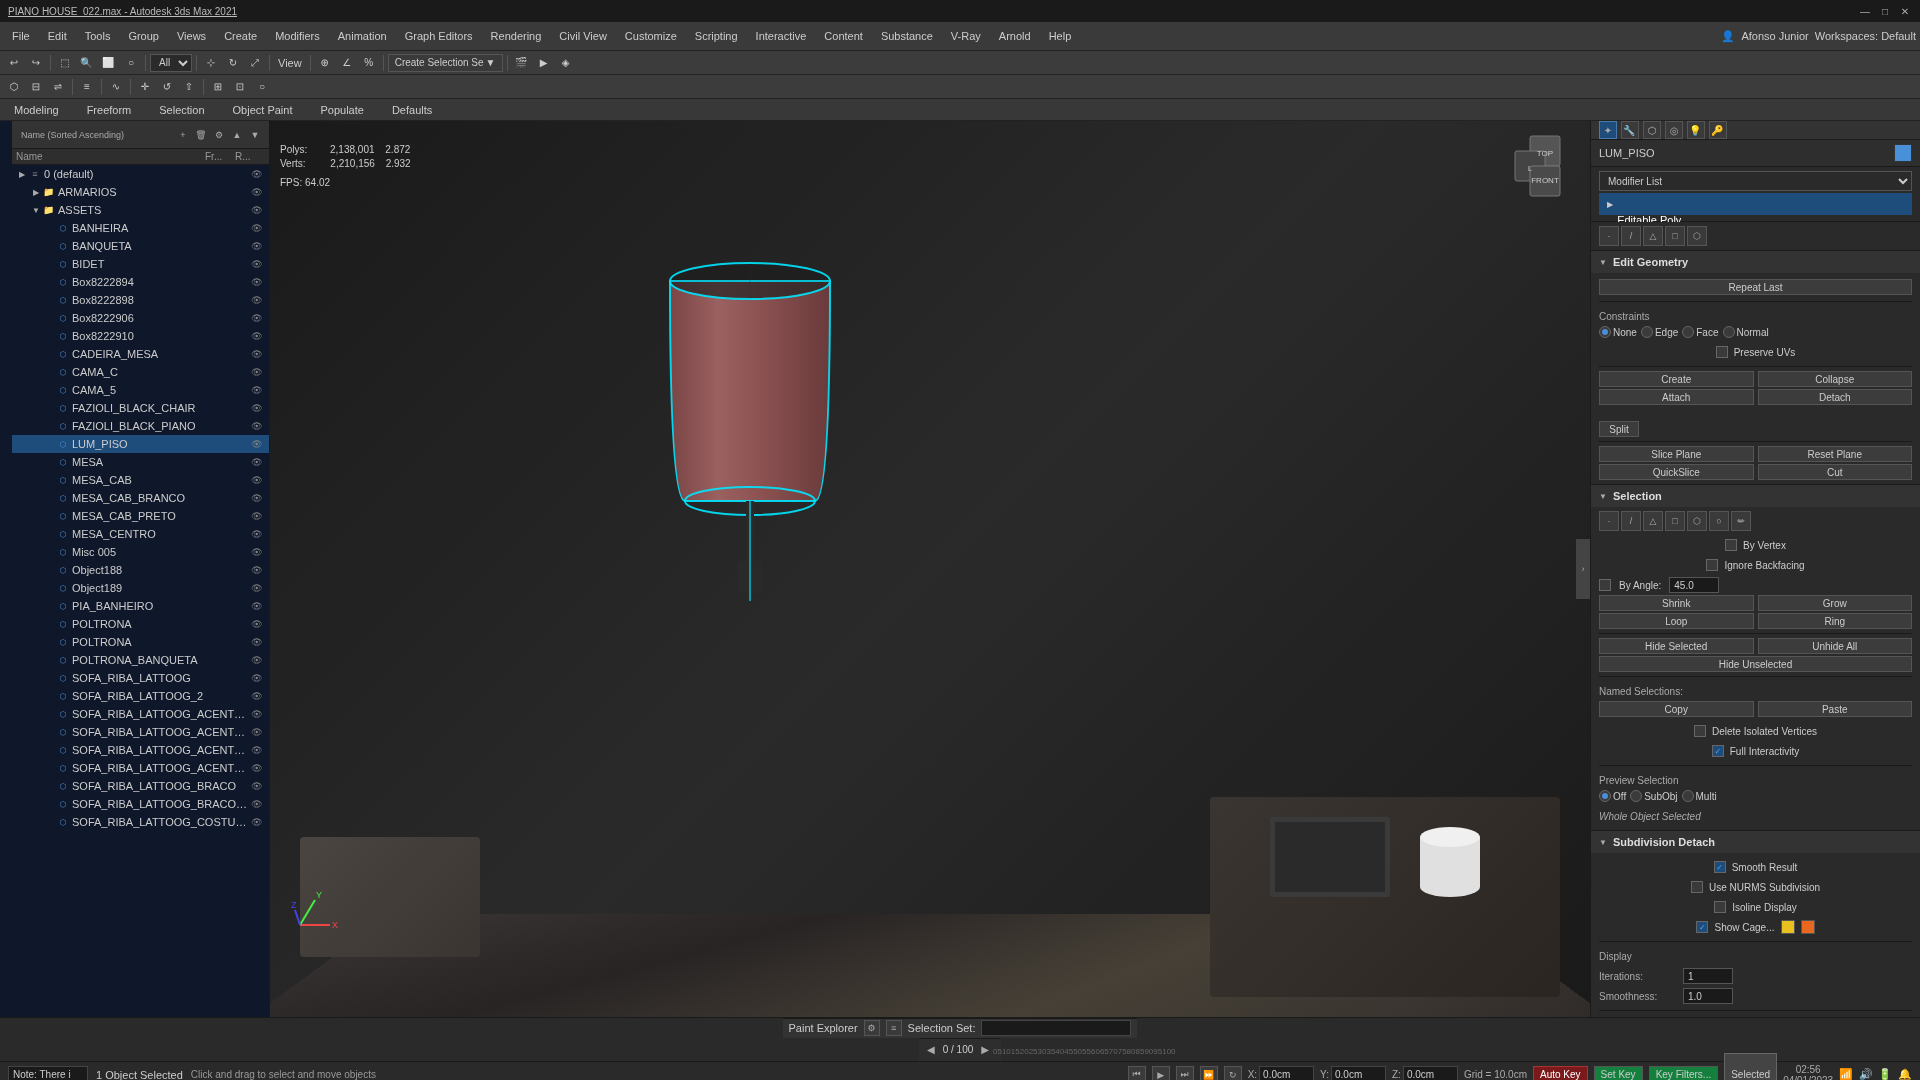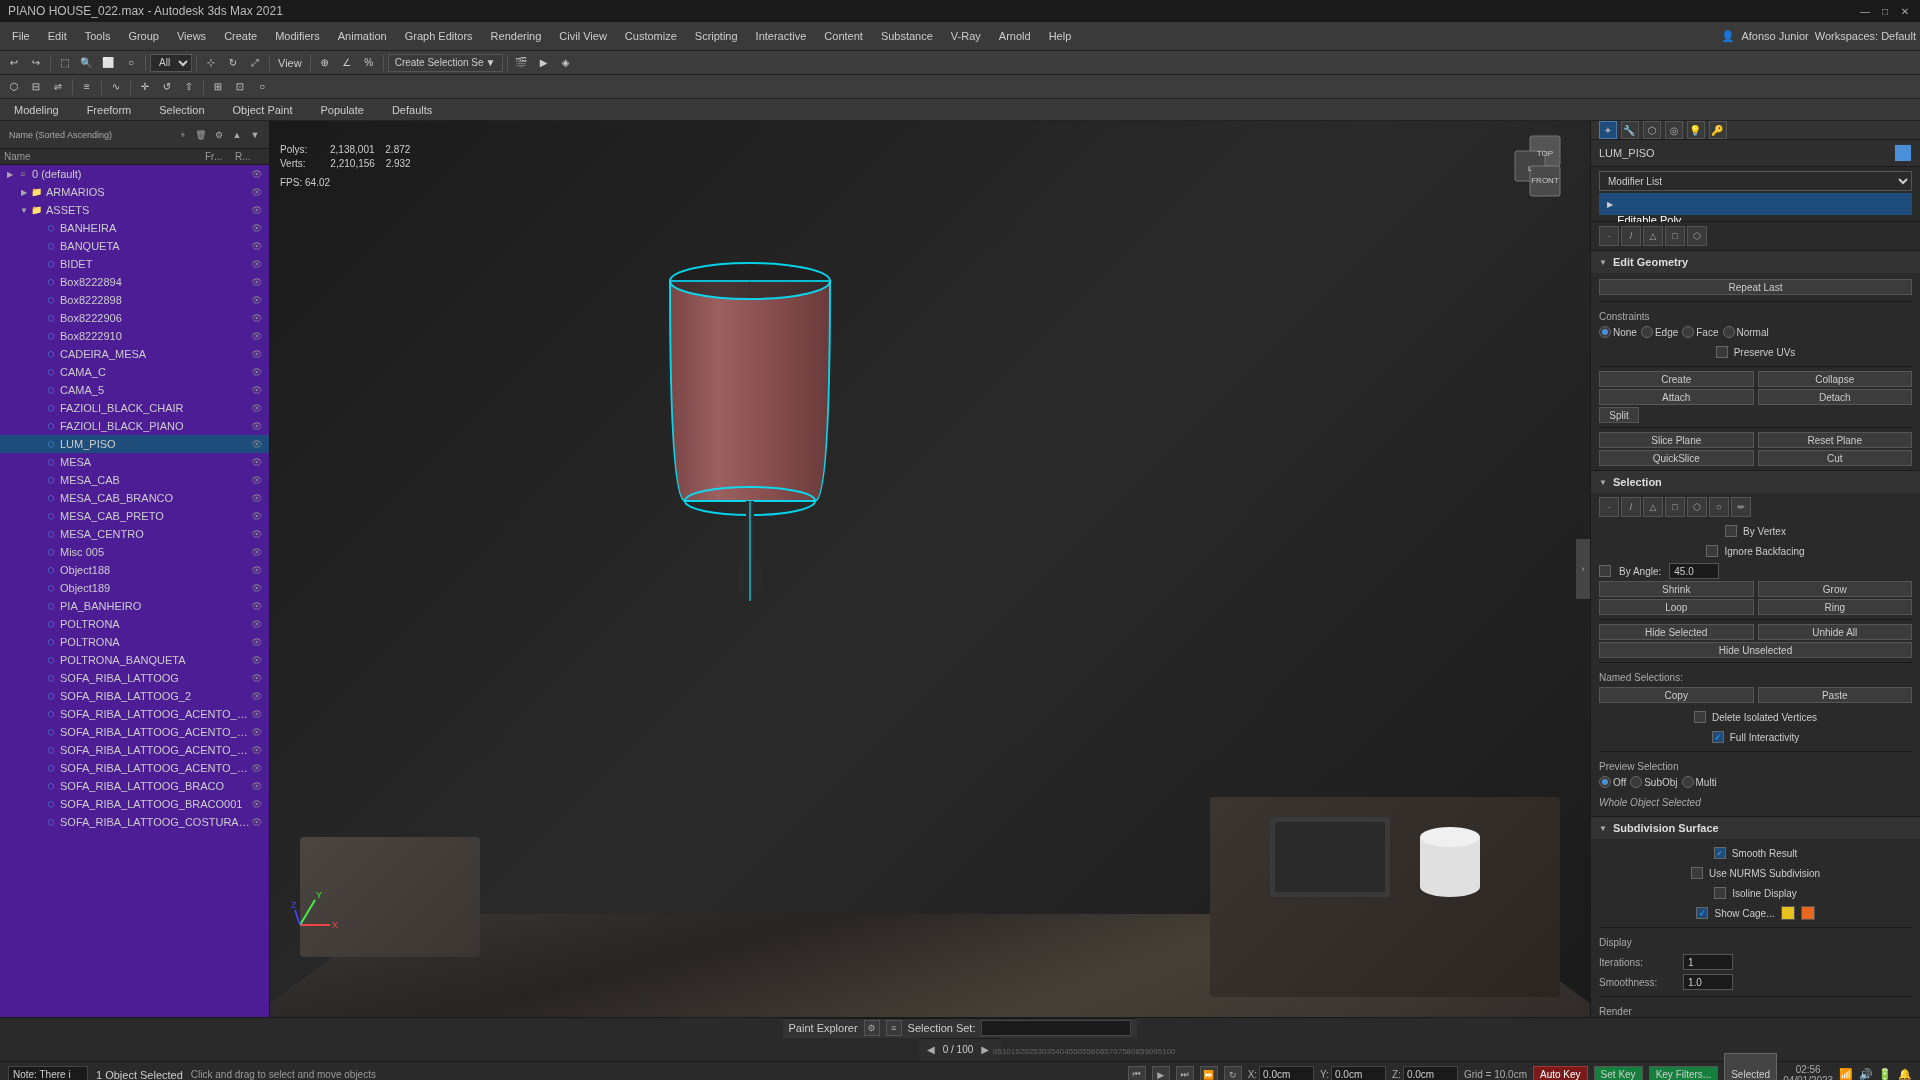--- a/index.html
+++ b/index.html
@@ -1,20 +1,20 @@
 <!DOCTYPE html>
 <html><head>
   <meta charset="utf-8">
   <style>
     * { margin: 0; padding: 0; box-sizing: border-box; }
     body { width: 1920px; height: 1080px; overflow: hidden; background: #2b2b2b; font-family: 'Segoe UI', Arial, sans-serif; font-size: 11px; color: #ccc; user-select: none; }
 
     
     #title-bar { height: 22px; background: #1a1a1a; display: flex; align-items: center; justify-content: space-between; padding: 0 8px; }
-    #title-bar .title { color: #bbb; font-size: 12px; }
+    #title-bar .title { color: #bbb; font-size: 10px; text-decoration: underline; }
     #title-bar .controls { display: flex; gap: 6px; }
     #title-bar .controls span { width: 14px; height: 14px; display: flex; align-items: center; justify-content: center; cursor: pointer; color: #aaa; font-size: 10px; }
 
     
     #menu-bar { height: 29px; background: #3a3a3a; display: flex; align-items: center; padding: 0 4px; gap: 2px; border-bottom: 1px solid #222; }
     #menu-bar .menu-item { padding: 2px 8px; color: #ccc; cursor: pointer; font-size: 11px; }
     #menu-bar .user-info { margin-left: auto; display: flex; align-items: center; gap: 6px; color: #ccc; font-size: 11px; }
 
     
     .toolbar-row { height: 24px; background: #3c3c3c; display: flex; align-items: center; padding: 0 4px; gap: 2px; border-bottom: 1px solid #222; }
@@ -25,21 +25,21 @@
     .create-selection-btn { height: 18px; background: #3a3a3a; border: 1px solid #555; color: #ccc; font-size: 10px; padding: 0 6px; cursor: pointer; display: flex; align-items: center; gap: 2px; }
 
     
     #mode-bar { height: 22px; background: #383838; display: flex; align-items: center; padding: 0 8px; gap: 16px; border-bottom: 1px solid #222; }
     #mode-bar .mode-item { color: #ccc; font-size: 11px; cursor: pointer; padding: 2px 6px; }
 
     
     #main { display: flex; height: calc(1080px - 22px - 22px - 24px - 24px - 22px - 44px - 26px); }
 
     
-    #left-panel { width: 270px; background: #4c1d95; border-right: 1px solid #1a1a1a; display: flex; flex-direction: column; }
+    #left-panel { width: 270px; background: #0f172a; border-right: 1px solid #1a1a1a; display: flex; flex-direction: column; padding-left: 12px; }
     #left-panel-header { height: 28px; background: #333; display: flex; align-items: center; padding: 0 6px; gap: 4px; border-bottom: 1px solid #1a1a1a; }
     .sort-btn { font-size: 9px; color: #aaa; cursor: pointer; padding: 1px 3px; }
     .panel-toolbar { display: flex; gap: 2px; margin-left: auto; }
     .panel-toolbar-btn { width: 16px; height: 16px; display: flex; align-items: center; justify-content: center; cursor: pointer; color: #aaa; font-size: 9px; }
 
     #tree-container { flex: 1; overflow-y: auto; overflow-x: hidden; }
     .tree-header { display: flex; padding: 2px 4px; background: #2e2e2e; border-bottom: 1px solid #1a1a1a; font-size: 10px; color: #999; }
     .tree-item { display: flex; align-items: center; height: 18px; padding: 0 4px; cursor: pointer; }
     .tree-item.selected { background: #1e4d7b; }
     .tree-expand { width: 12px; height: 12px; display: flex; align-items: center; justify-content: center; font-size: 8px; color: #aaa; cursor: pointer; }
@@ -731,21 +731,21 @@
         </div>
         <div class="rp-divider"></div>
         <div class="rp-two-col">
           <button class="rp-btn">Create</button>
           <button class="rp-btn">Collapse</button>
         </div>
         <div class="rp-two-col" style="margin-top:2px;">
           <button class="rp-btn">Attach</button>
           <button class="rp-btn">Detach</button>
         </div>
-        <div class="rp-two-col" style="margin-top:2px;">
+        <div class="rp-two-col" style="margin-top:16px;">
           <button class="rp-btn" style="flex:0 0 40px;">Split</button>
         </div>
         <div class="rp-divider"></div>
         <div class="rp-two-col">
           <button class="rp-btn">Slice Plane</button>
           <button class="rp-btn">Reset Plane</button>
         </div>
         <div class="rp-two-col" style="margin-top:2px;">
           <button class="rp-btn">QuickSlice</button>
           <button class="rp-btn">Cut</button>
@@ -833,21 +833,21 @@
         </div>
         <div class="rp-row">
           <span class="whole-obj-text">Whole Object Selected</span>
         </div>
       </div>
     </div>
 
     <div class="rp-section">
       <div class="rp-section-header">
         <span class="arrow">▼</span>
-        <span class="rp-section-title">Subdivision Surface</span>
+        <span class="rp-section-title">Subdivision Detach</span>
       </div>
       <div class="rp-section-body">
         <div class="rp-checkbox subdiv-check-row">
           <div class="rp-check checked">✓</div>
           <span class="rp-value">Smooth Result</span>
         </div>
         <div class="rp-checkbox subdiv-check-row">
           <div class="rp-check"></div>
           <span class="rp-value">Use NURMS Subdivision</span>
         </div>

